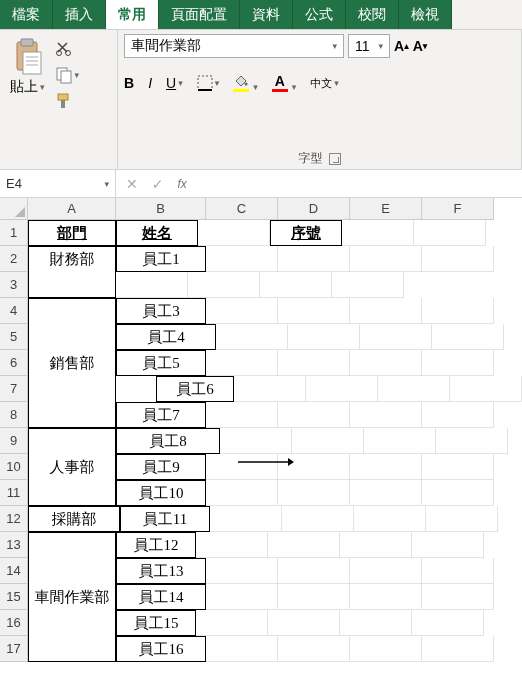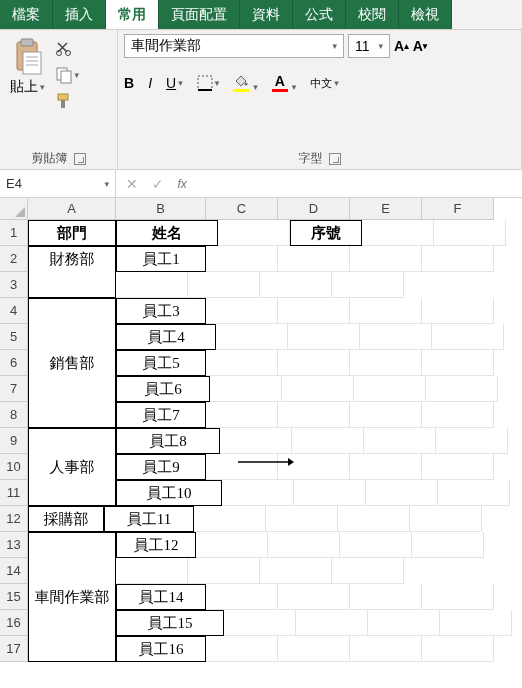--- a/index.html
+++ b/index.html
@@ -168,21 +168,21 @@
     border-bottom: 1px solid #e3e3e3;
     display: flex;
     align-items: center;
     justify-content: center;
     font-size: 15px;
     color: #000;
     position: relative;
     background: #fff;
     font-family: "PMingLiU", "新細明體", serif;
   }
-  .hdr-cell { font-weight: bold; }
+  .hdr-cell { font-weight: bold; text-decoration: underline; }
   .b-t { border-top: 1px solid #000 !important; }
   .b-b { border-bottom: 1px solid #000 !important; }
   .b-l { border-left: 1px solid #000 !important; }
   .b-r { border-right: 1px solid #000 !important; }
   svg { display: block; }
   .arrow {
     position: absolute;
     left: 236px;
     top: 454px;
     pointer-events: none;
@@ -236,24 +236,20 @@
           <span class="dd">▾</span>
         </div>
         <div class="btn-s">
           <svg width="18" height="18">
               <rect x="3" y="2" width="10" height="6" fill="#e8c268" stroke="#a78a3a"></rect>
               <rect x="6" y="8" width="4" height="8" fill="#888"></rect>
             </svg>
         </div>
       </div>
     </div>
-    <div class="group-label">
-      <span>剪貼簿</span>
-      <span class="launcher"></span>
-    </div>
   </div>
 
   <div class="group" style="flex:1">
     <div class="group-body" style="flex-direction:column;align-items:stretch;">
       <div class="font-row1">
         <div class="font-select font-name">
           <span>車間作業部</span>
           <span class="dd">▾</span>
         </div>
         <div class="font-select font-size">
@@ -323,21 +319,21 @@
       <div class="col-h" style="width: 90px;">B</div>
       <div class="col-h" style="width: 72px;">C</div>
       <div class="col-h" style="width: 72px;">D</div>
       <div class="col-h" style="width: 72px;">E</div>
       <div class="col-h" style="width: 72px;">F</div>
     </div>
   <div class="rows" id="rows">
       <div class="row">
         <div class="row-h">1</div>
         <div class="cell hdr-cell b-t b-b b-l b-r" style="width: 88px;">部門</div>
-        <div class="cell hdr-cell b-t b-b b-l b-r" style="width: 102px;">姓名</div>
+        <div class="cell hdr-cell b-t b-b b-l b-r" style="width: 82px;">姓名</div>
         <div class="cell" style="width: 72px;"></div>
         <div class="cell hdr-cell b-t b-b b-l b-r" style="width: 72px;">序號</div>
         <div class="cell" style="width: 72px;"></div>
         <div class="cell" style="width: 72px;"></div>
       </div>
       <div class="row">
         <div class="row-h">2</div>
         <div class="cell b-l b-r b-t" style="width: 88px; border-bottom: none;">財務部</div>
         <div class="cell b-l b-r b-t b-b" style="width: 90px;">員工1</div>
         <div class="cell" style="width: 72px;"></div>
@@ -376,21 +372,21 @@
         <div class="cell b-l b-r" style="width: 88px; border-bottom: none;">銷售部</div>
         <div class="cell b-l b-r b-t b-b" style="width: 90px;">員工5</div>
         <div class="cell" style="width: 72px;"></div>
         <div class="cell" style="width: 72px;"></div>
         <div class="cell" style="width: 72px;"></div>
         <div class="cell" style="width: 72px;"></div>
       </div>
       <div class="row">
         <div class="row-h">7</div>
         <div class="cell b-l b-r" style="width: 88px; border-bottom: none;"></div>
-        <div class="cell b-l b-r b-t b-b" style="width: 94px;">員工6</div>
+        <div class="cell b-l b-r b-t b-b" style="width: 78px; margin-left: 40px;">員工6</div>
         <div class="cell" style="width: 72px;"></div>
         <div class="cell" style="width: 72px;"></div>
         <div class="cell" style="width: 72px;"></div>
         <div class="cell" style="width: 72px;"></div>
       </div>
       <div class="row">
         <div class="row-h">8</div>
         <div class="cell b-l b-r b-b" style="width: 88px;"></div>
         <div class="cell b-l b-r b-t b-b" style="width: 90px;">員工7</div>
         <div class="cell" style="width: 72px;"></div>
@@ -412,65 +408,66 @@
         <div class="cell b-l b-r" style="width: 88px; border-bottom: none;">人事部</div>
         <div class="cell b-l b-r b-t b-b" style="width: 90px;">員工9</div>
         <div class="cell" style="width: 72px;"></div>
         <div class="cell" style="width: 72px;"></div>
         <div class="cell" style="width: 72px;"></div>
         <div class="cell" style="width: 72px;"></div>
       </div>
       <div class="row">
         <div class="row-h">11</div>
         <div class="cell b-l b-r b-b" style="width: 88px;"></div>
-        <div class="cell b-l b-r b-t b-b" style="width: 106px;">員工10</div>
+        <div class="cell b-l b-r b-t b-b" style="width: 90px;">員工10</div>
         <div class="cell" style="width: 72px;"></div>
         <div class="cell" style="width: 72px;"></div>
         <div class="cell" style="width: 72px;"></div>
         <div class="cell" style="width: 72px;"></div>
       </div>
       <div class="row">
         <div class="row-h">12</div>
-        <div class="cell b-l b-r b-t b-b" style="width: 76px;">採購部</div>
+        <div class="cell b-l b-r b-t b-b" style="width: 92px;">採購部</div>
         <div class="cell b-l b-r b-t b-b" style="width: 90px;">員工11</div>
         <div class="cell" style="width: 72px;"></div>
         <div class="cell" style="width: 72px;"></div>
         <div class="cell" style="width: 72px;"></div>
         <div class="cell" style="width: 72px;"></div>
       </div>
       <div class="row">
         <div class="row-h">13</div>
         <div class="cell b-l b-r b-t" style="width: 88px; border-bottom: none;"></div>
         <div class="cell b-l b-r b-t b-b" style="width: 80px;">員工12</div>
         <div class="cell" style="width: 72px;"></div>
         <div class="cell" style="width: 72px;"></div>
         <div class="cell" style="width: 72px;"></div>
         <div class="cell" style="width: 72px;"></div>
       </div>
       <div class="row">
         <div class="row-h">14</div>
         <div class="cell b-l b-r" style="width: 88px; border-bottom: none;"></div>
+        <div class="cell b-l b-r b-t b-b" style="width: 90px;">員工13</div>
         <div class="cell" style="width: 72px;"></div>
         <div class="cell" style="width: 72px;"></div>
         <div class="cell" style="width: 72px;"></div>
         <div class="cell" style="width: 72px;"></div>
       </div>
       <div class="row">
         <div class="row-h">15</div>
         <div class="cell b-l b-r" style="width: 88px; border-bottom: none;">車間作業部</div>
         <div class="cell b-l b-r b-t b-b" style="width: 90px;">員工14</div>
         <div class="cell" style="width: 72px;"></div>
         <div class="cell" style="width: 72px;"></div>
         <div class="cell" style="width: 72px;"></div>
         <div class="cell" style="width: 72px;"></div>
       </div>
       <div class="row">
         <div class="row-h">16</div>
         <div class="cell b-l b-r" style="width: 88px; border-bottom: none;"></div>
-        <div class="cell b-l b-r b-t b-b" style="width: 108px;">員工15</div>
+        <div class="cell b-l b-r b-t b-b" style="width: 80px;">員工15</div>
         <div class="cell" style="width: 72px;"></div>
         <div class="cell" style="width: 72px;"></div>
         <div class="cell" style="width: 72px;"></div>
         <div class="cell" style="width: 72px;"></div>
       </div>
       <div class="row">
         <div class="row-h">17</div>
         <div class="cell b-l b-r b-b" style="width: 88px;"></div>
         <div class="cell b-l b-r b-t b-b" style="width: 90px;">員工16</div>
         <div class="cell" style="width: 72px;"></div>

